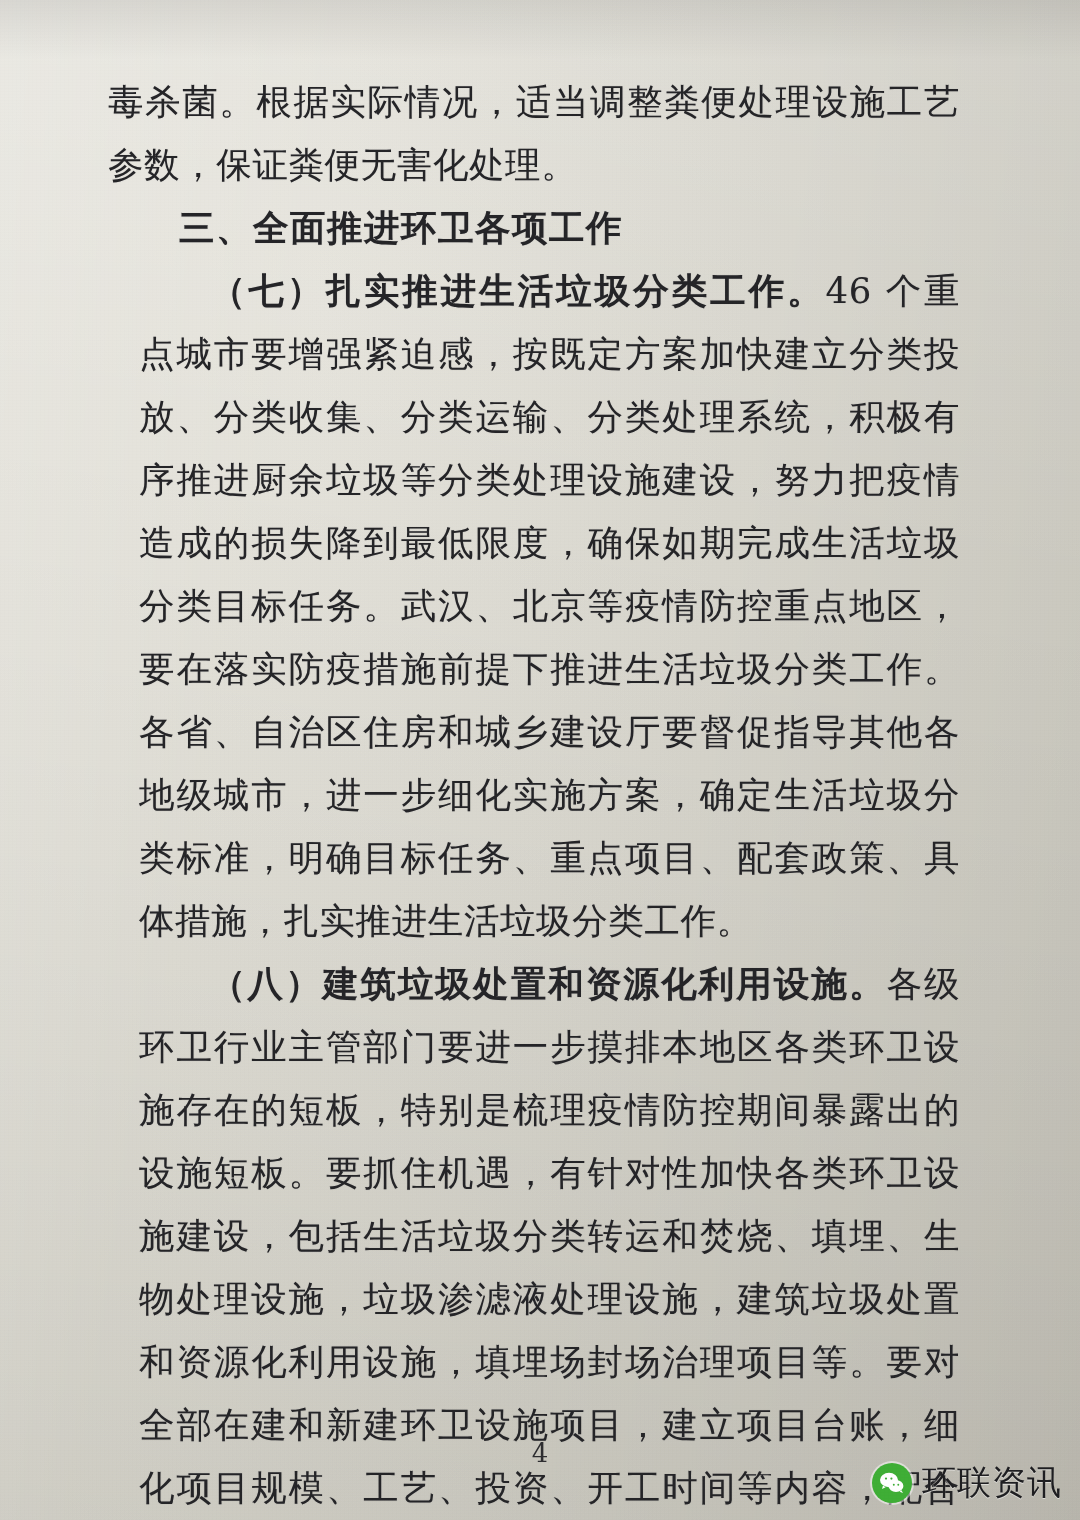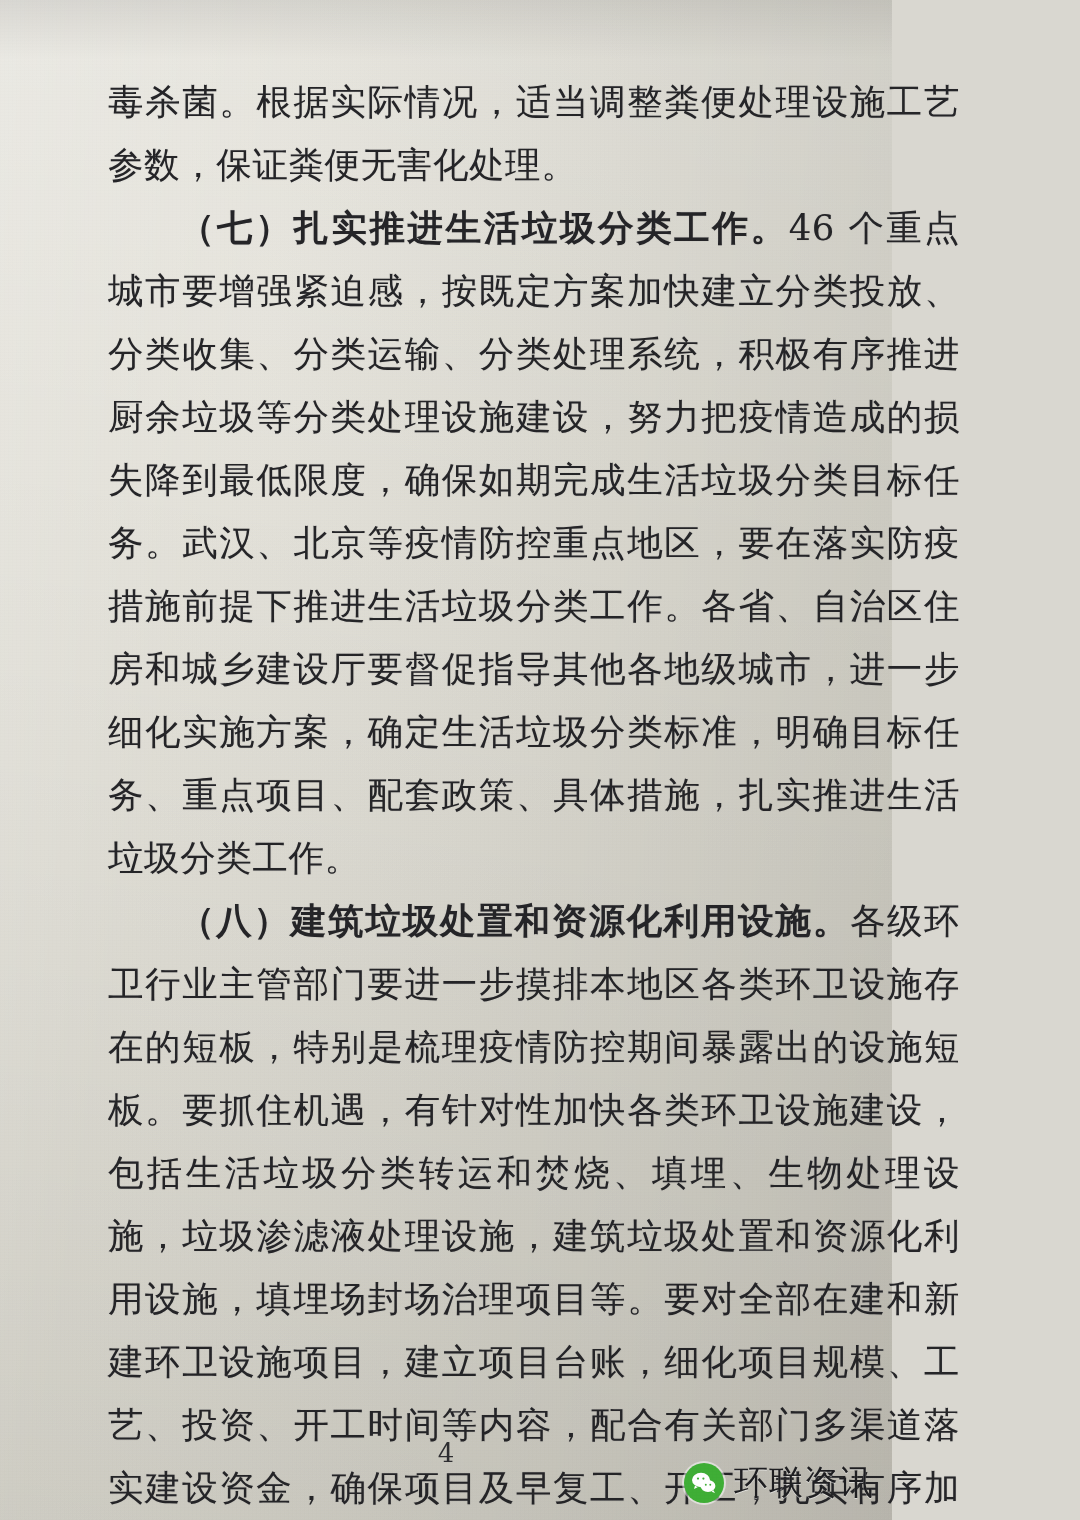--- a/index.html
+++ b/index.html
@@ -8,21 +8,21 @@
   }
   body {
     width: 1080px;
     height: 1520px;
     overflow: hidden;
     background: #d9d7d0;
     font-family: "DejaVu Serif", serif;
   }
   #page {
     position: relative;
-    width: 892px;
+    width: 1080px;
     height: 1520px;
     background:
       radial-gradient(ellipse at 30% 20%, #e4e2da 0%, #dedcd3 40%, #d6d4ca 75%, #cecbc1 100%);
   }
   
   #page::before {
     content: "";
     position: absolute;
     inset: 0;
     background:
@@ -50,20 +50,21 @@
     line-height: 63px;
     color: #252528;
     letter-spacing: 0.6px;
     text-align: justify;
     text-justify: inter-ideograph;
     font-family: "DejaVu Serif", "Liberation Serif", serif;
     text-shadow: 0 0 1px rgba(60,60,70,0.25);
   }
   .indent {
     text-indent: 2em;
+    margin-left: 31px;
   }
   .heading {
     font-weight: bold;
     text-indent: 2em;
     letter-spacing: 1.5px;
   }
   .lead {
     font-weight: bold;
     letter-spacing: 1px;
   }
@@ -116,20 +117,23 @@
 <body>
 
 <div id="page">
 
   <div class="content">
 
     <p class="para">
       <span>毒杀菌。根据实际情况，适当调整粪便处理设施工艺参数，保证粪便无害化处理。</span>
     </p>
 
+    <p class="heading">
+      <span>三、全面推进环卫各项工作</span>
+    </p>
 
     <p class="indent">
       <span class="lead">（七）扎实推进生活垃圾分类工作。</span><span>46 个重点城市要增强紧迫感，按既定方案加快建立分类投放、分类收集、分类运输、分类处理系统，积极有序推进厨余垃圾等分类处理设施建设，努力把疫情造成的损失降到最低限度，确保如期完成生活垃圾分类目标任务。武汉、北京等疫情防控重点地区，要在落实防疫措施前提下推进生活垃圾分类工作。各省、自治区住房和城乡建设厅要督促指导其他各地级城市，进一步细化实施方案，确定生活垃圾分类标准，明确目标任务、重点项目、配套政策、具体措施，扎实推进生活垃圾分类工作。</span>
     </p>
 
     <p class="indent">
       <span class="lead">（八）建筑垃圾处置和资源化利用设施。</span><span>各级环卫行业主管部门要进一步摸排本地区各类环卫设施存在的短板，特别是梳理疫情防控期间暴露出的设施短板。要抓住机遇，有针对性加快各类环卫设施建设，包括生活垃圾分类转运和焚烧、填埋、生物处理设施，垃圾渗滤液处理设施，建筑垃圾处置和资源化利用设施，填埋场封场治理项目等。要对全部在建和新建环卫设施项目，建立项目台账，细化项目规模、工艺、投资、开工时间等内容，配合有关部门多渠道落实建设资金，确保项目及早复工、开工，扎实有序加快建设，为积极扩大有效需求多做贡献。</span>
     </p>
 
   </div>

